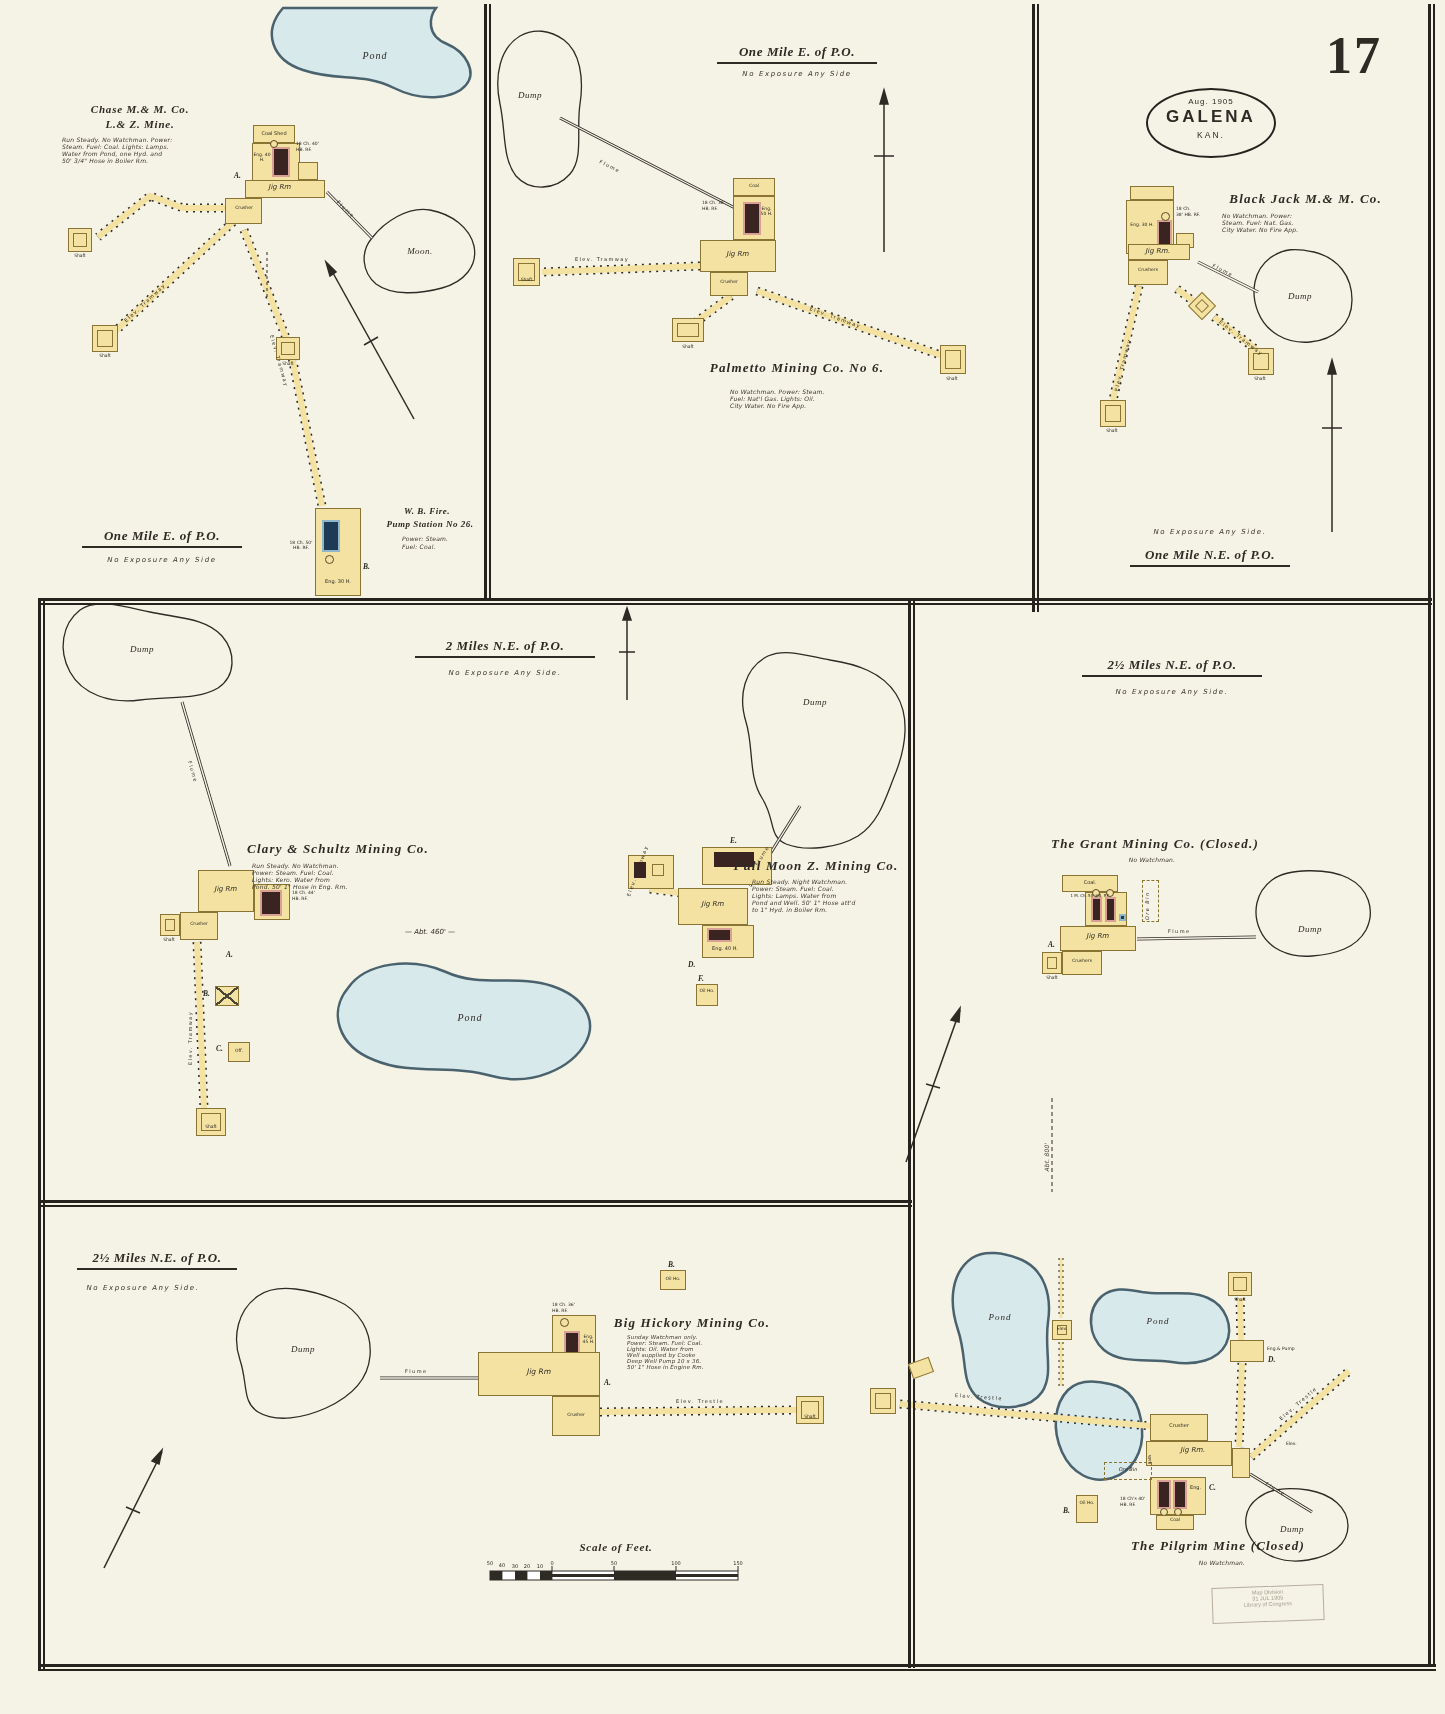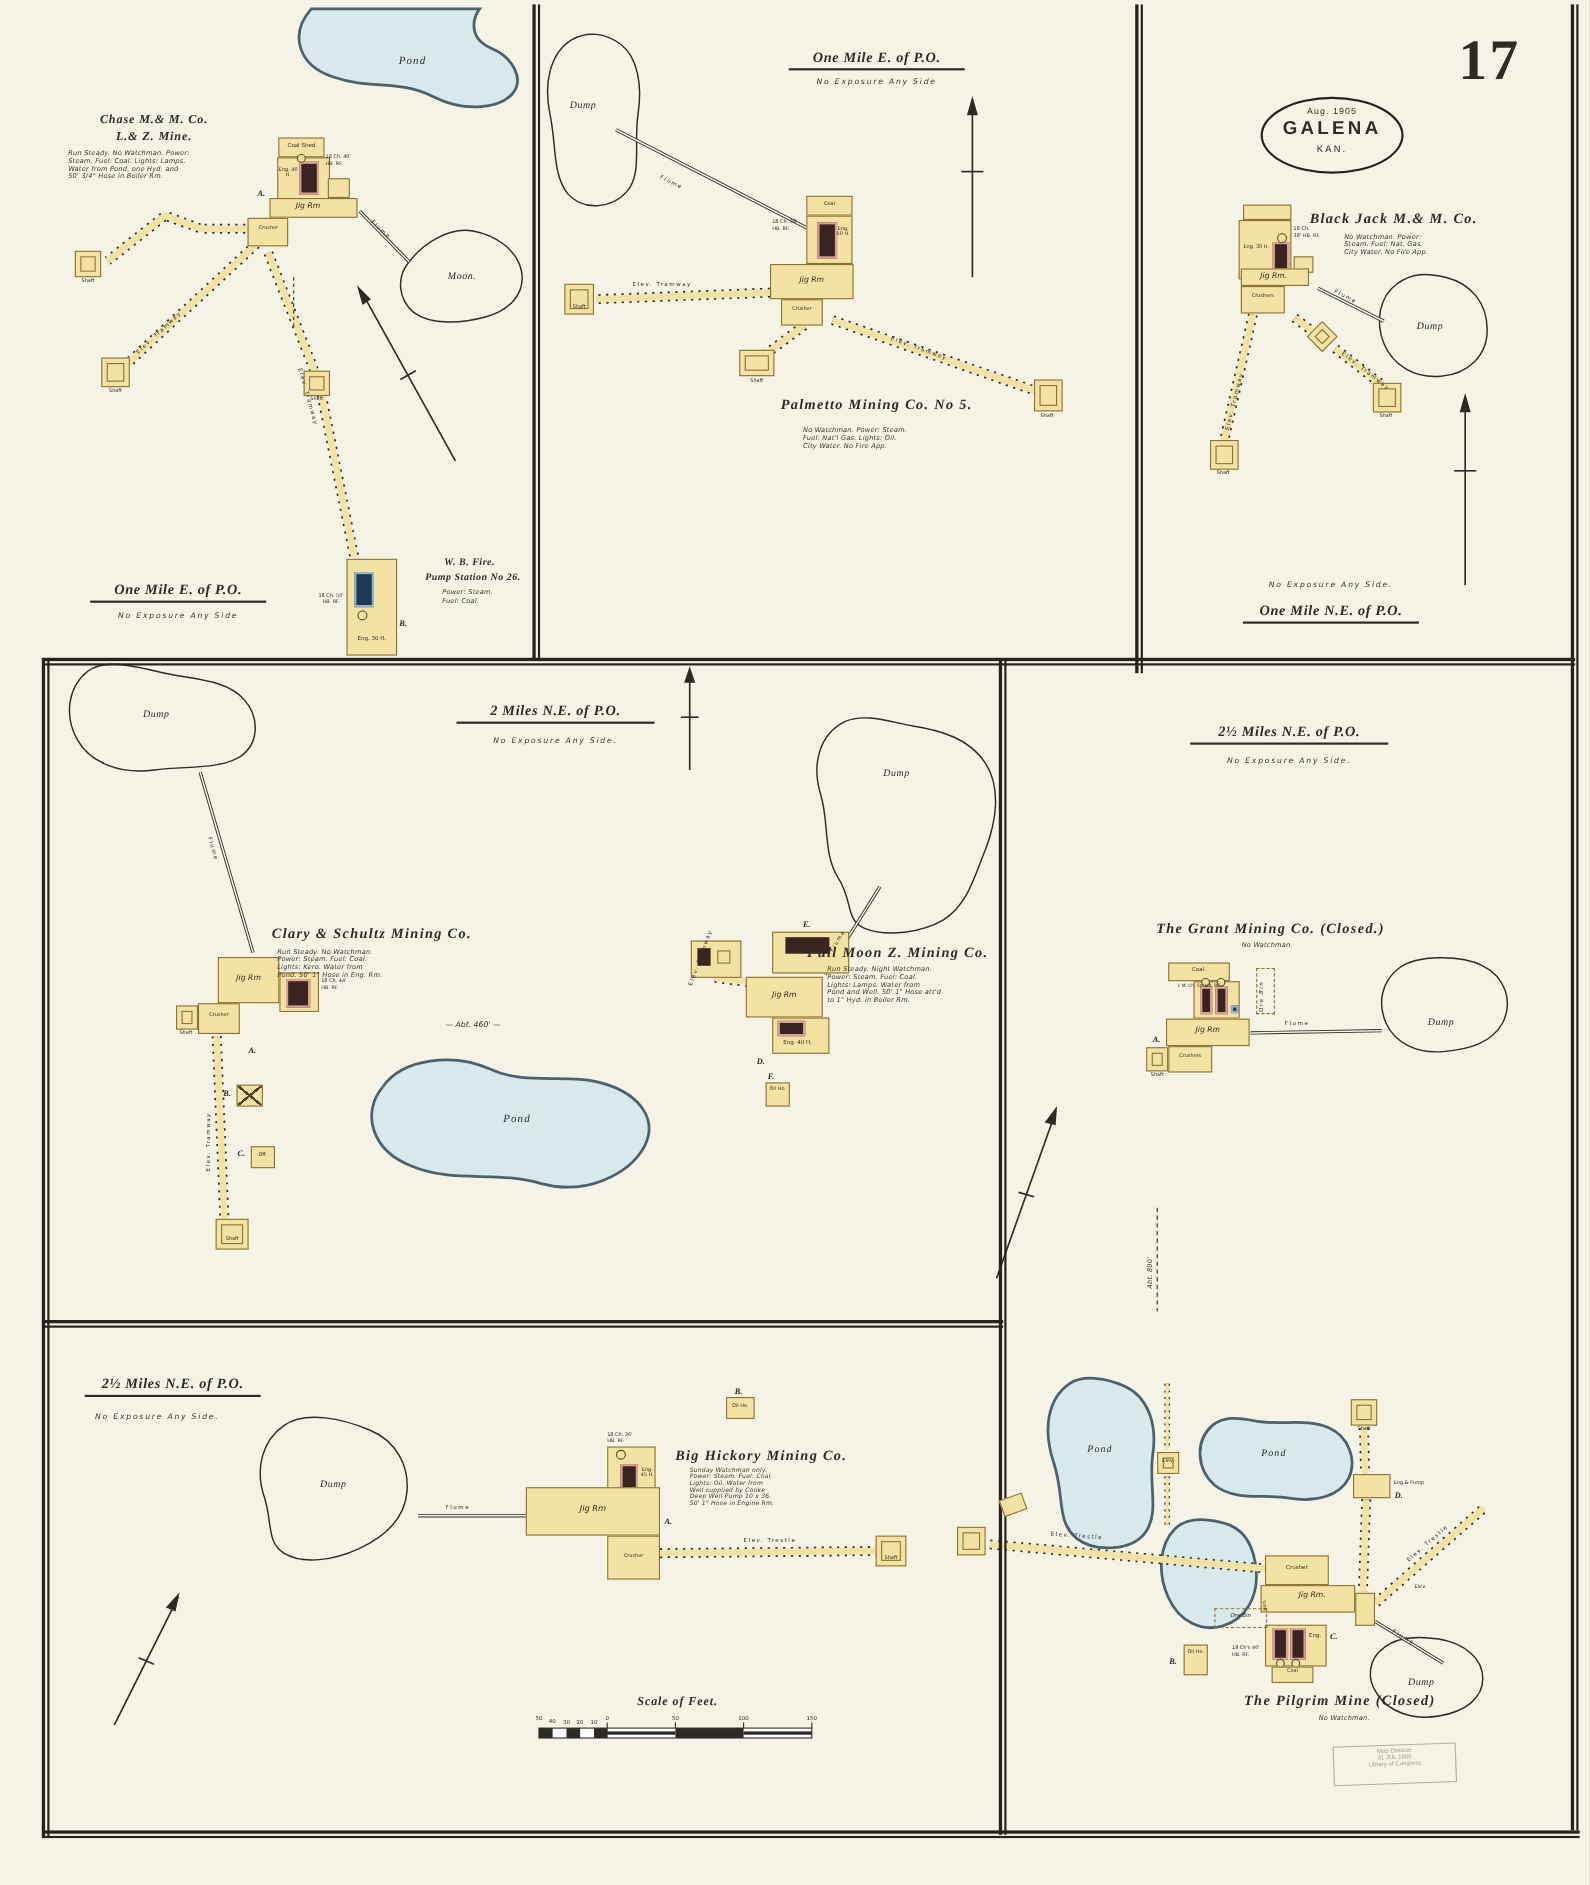--- a/index.html
+++ b/index.html
@@ -348,26 +348,26 @@
 <span class="lb bt" style="left:702px;top:200px;">18 Ch. 38'</span>
 <span class="lb bt" style="left:702px;top:206px;">HB. RF.</span>
 <span class="lb bt wr" style="left:758px;top:206px;width:17px;">Eng. 50 H.</span>
 <span class="lb bl c" style="left:700px;top:250px;width:76px;">Jig Rm</span>
 <span class="lb bt c" style="left:710px;top:279px;width:38px;">Crusher</span>
 <span class="lb bt c" style="left:513px;top:277px;width:27px;">Shaft</span>
 <span class="lb bt c" style="left:672px;top:344px;width:32px;">Shaft</span>
 <span class="lb bt c" style="left:938px;top:376px;width:28px;">Shaft</span>
 <span class="lb tram" style="left:575px;top:256px;">Elev. Tramway</span>
 <span class="lb tram" style="left:810px;top:305px;transform:rotate(20deg);transform-origin:0 50%;">Elev. Tramway</span>
-<span class="lb t13 c" style="left:647px;top:360px;width:300px;">Palmetto Mining Co. No 5.</span>
+<span class="lb t13 c" style="left:647px;top:360px;width:300px;">Palmetto Mining Co. No 6.</span>
 <span class="lb note" style="left:730px;top:388px;">No Watchman. Power: Steam.</span>
 <span class="lb note" style="left:730px;top:395px;">Fuel: Nat'l Gas. Lights: Oil.</span>
 <span class="lb note" style="left:730px;top:402px;">City Water. No Fire App.</span>
 
-<span class="lb t13 c" style="left:1152px;top:191px;width:230px;">Black Jack M.&amp; M. Co.</span>
+<span class="lb t13 c" style="left:1152px;top:191px;width:230px;text-align:right;">Black Jack M.&amp; M. Co.</span>
 <span class="lb note" style="left:1222px;top:212px;">No Watchman. Power:</span>
 <span class="lb note" style="left:1222px;top:219px;">Steam. Fuel: Nat. Gas.</span>
 <span class="lb note" style="left:1222px;top:226px;">City Water. No Fire App.</span>
 <span class="lb bt" style="left:1176px;top:206px;">18 Ch.</span>
 <span class="lb bt" style="left:1176px;top:212px;">38' HB. RF.</span>
 <span class="lb bt wr" style="left:1130px;top:222px;width:24px;">Eng. 30 H.</span>
 <span class="lb bl c" style="left:1128px;top:247px;width:60px;">Jig Rm.</span>
 <span class="lb bt c" style="left:1126px;top:267px;width:44px;">Crushers</span>
 <span class="lb bt c" style="left:1098px;top:428px;width:28px;">Shaft</span>
 <span class="lb bt c" style="left:1246px;top:376px;width:28px;">Shaft</span>

